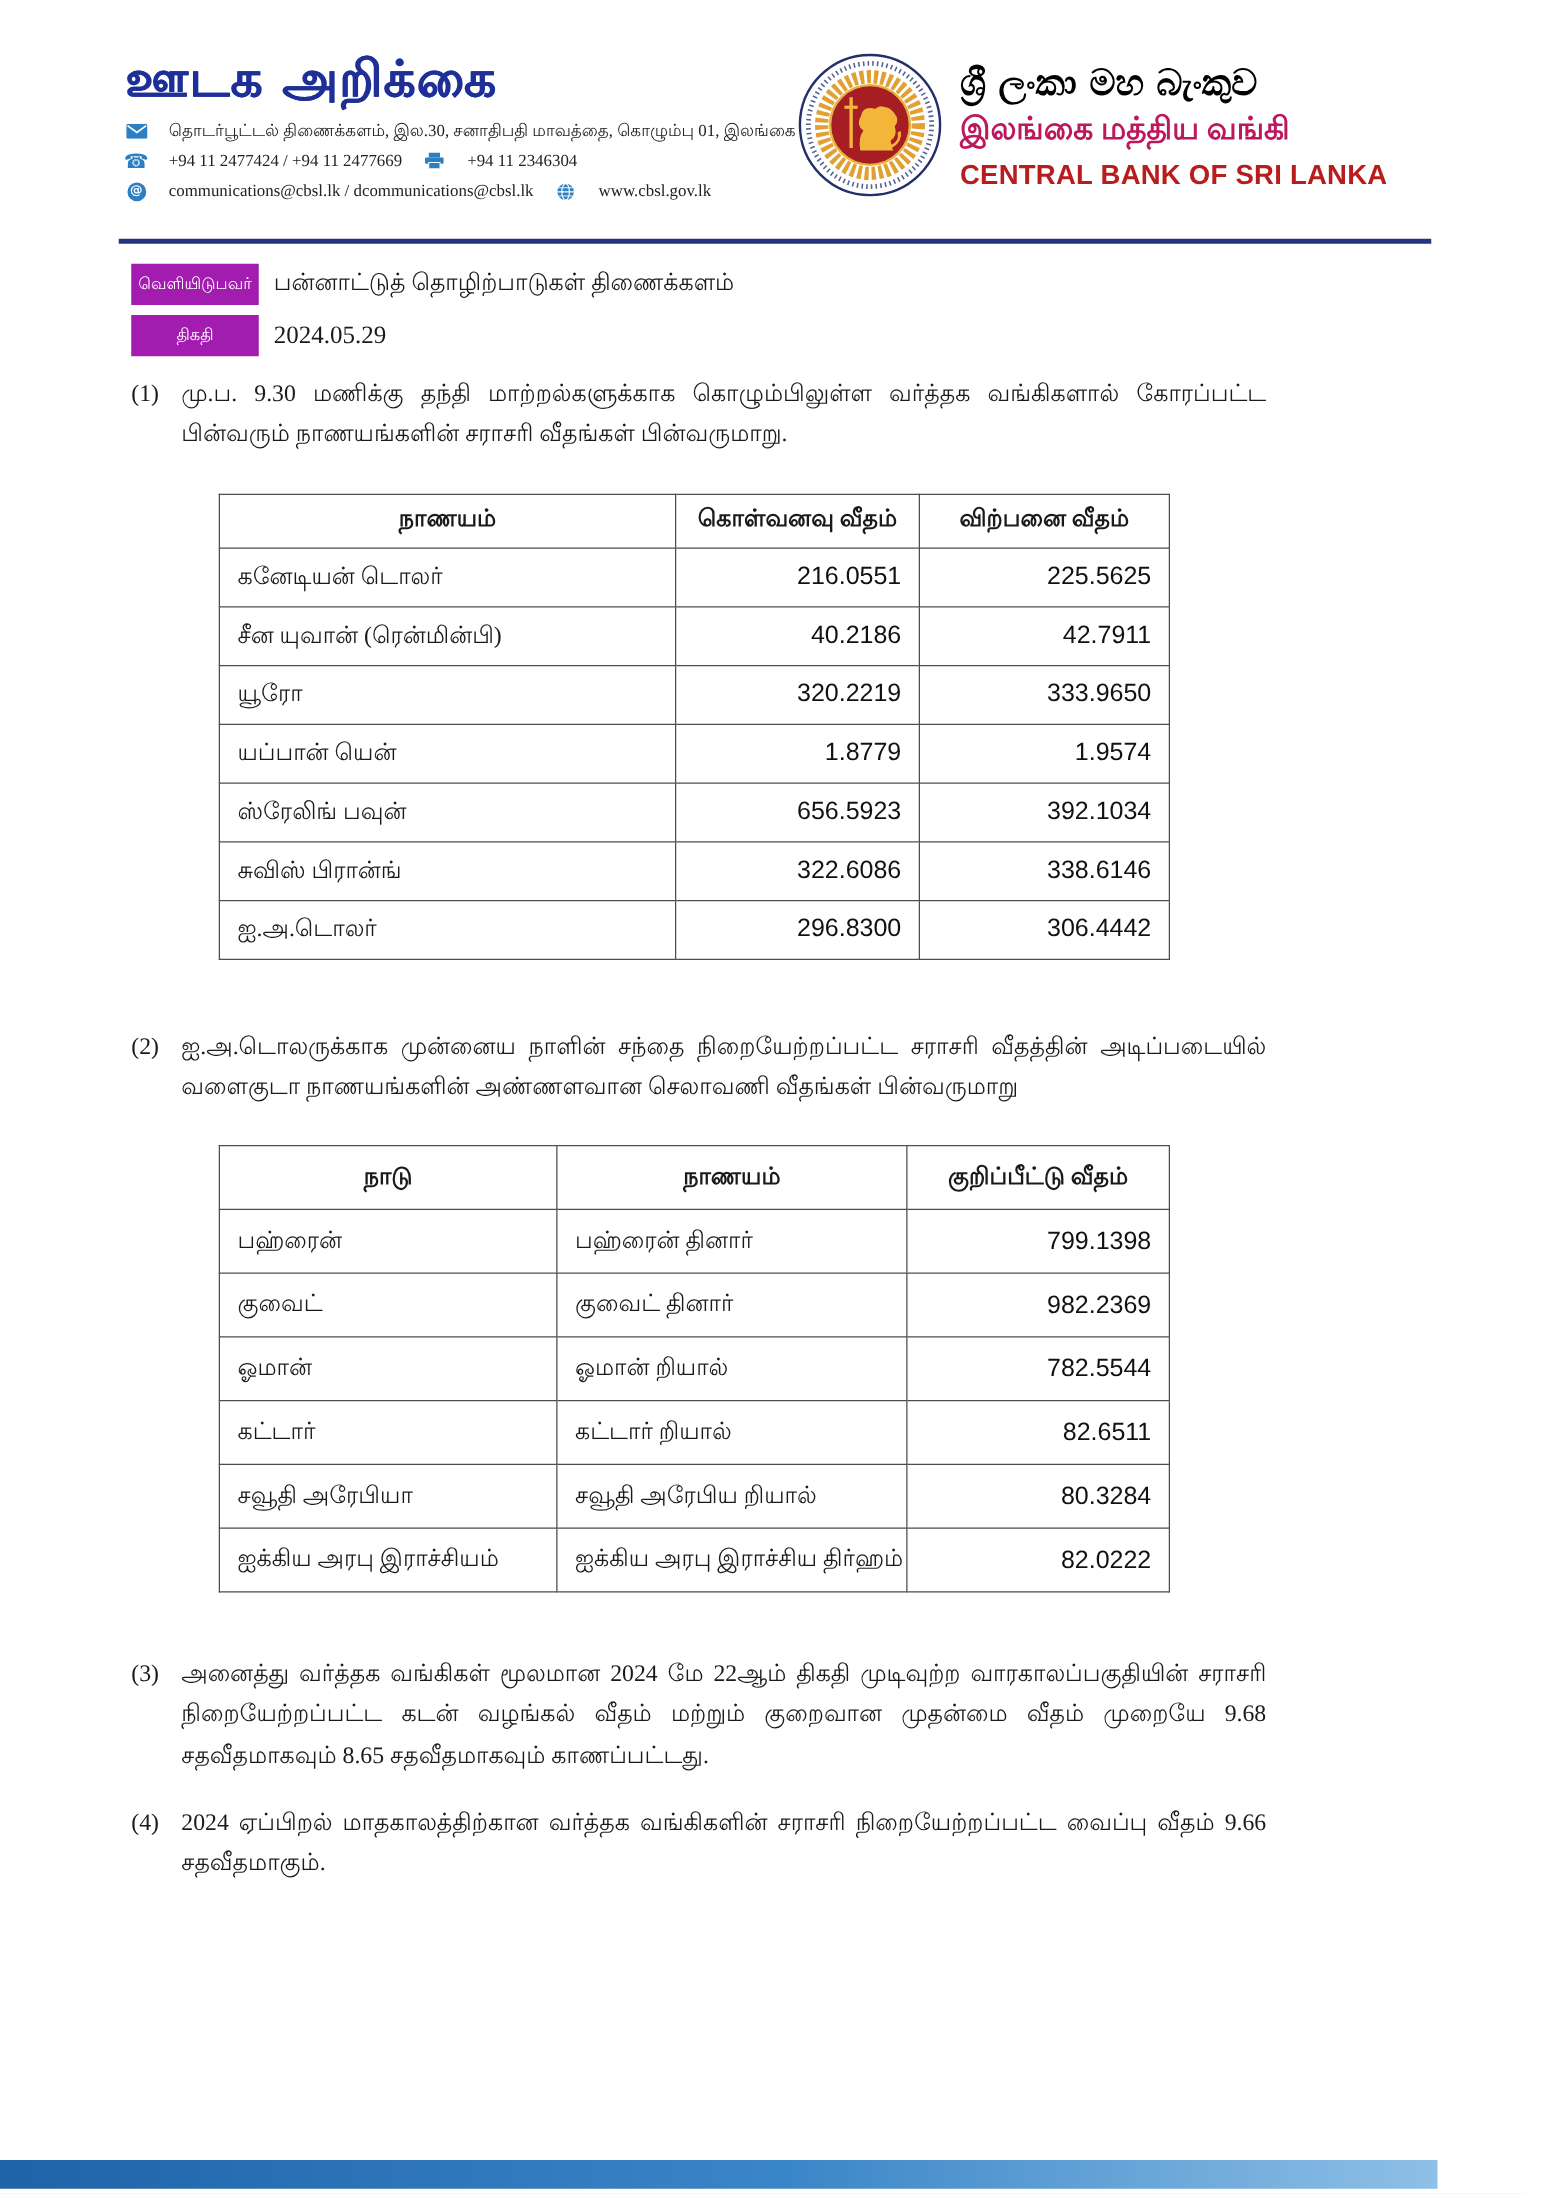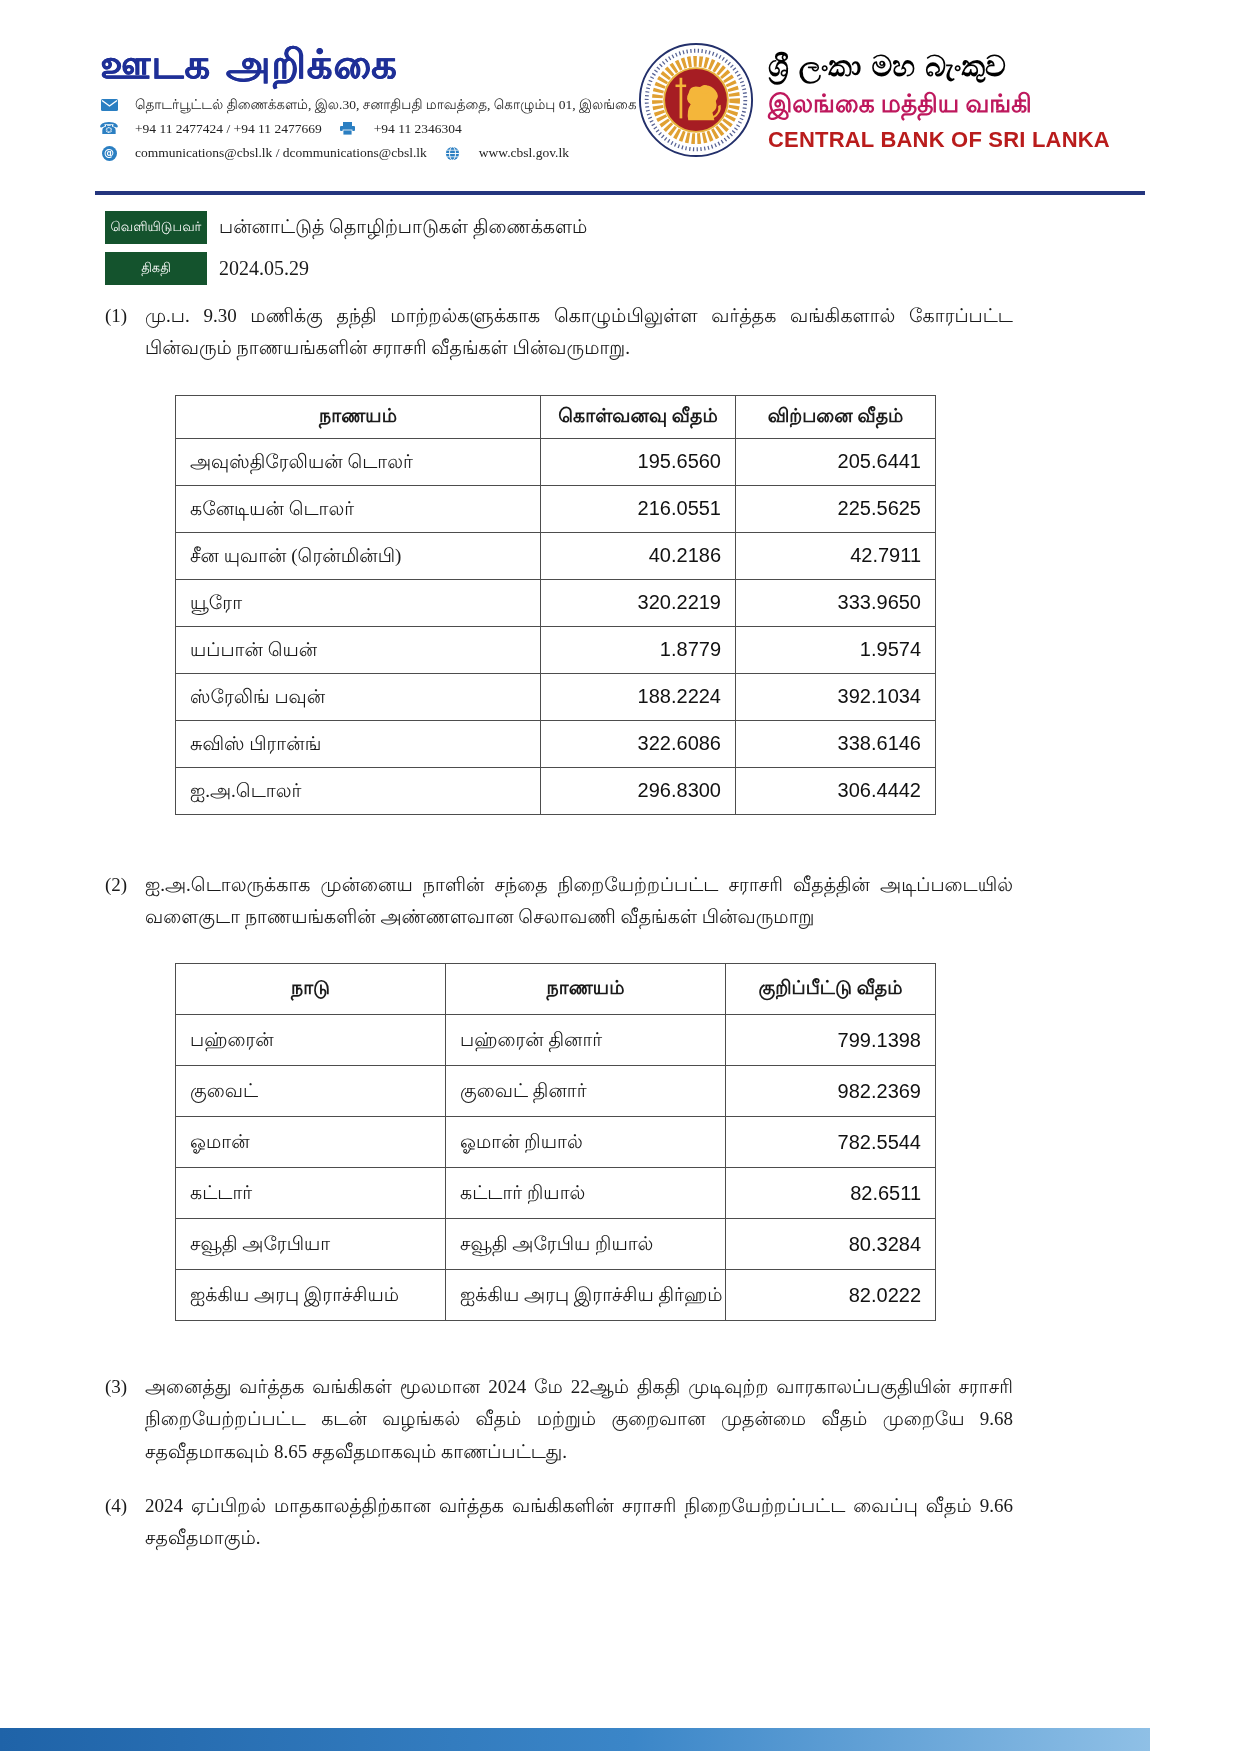--- a/index.html
+++ b/index.html
@@ -31,21 +31,21 @@
   .bank-sinhala { font-family:"DejaVu Sans", sans-serif; font-weight:bold; font-size:29px; line-height:1.2; color:#000; }
   .bank-tamil   { font-family:"Liberation Serif", serif; font-weight:bold; font-size:25px; line-height:1.3; margin-top:4px; color:#be185d; }
   .bank-english { font-family:"Liberation Sans", sans-serif; font-weight:bold; font-size:22px; letter-spacing:0.2px; margin-top:6px; color:#b91c1c; }
 
   .divider { position:absolute; top:191px; left:95px; width:1050px; height:4px; background:#24357e; }
 
   
   .meta { position:absolute; top:211px; left:105px; width:1040px; }
   .meta-row { display:flex; align-items:center; margin-bottom:8px; }
   .meta-label {
-    width:102px; height:33px; background:#14532d; color:#fff; flex:none;
+    width:102px; height:33px; background:#a21caf; color:#fff; flex:none;
     display:flex; align-items:center; justify-content:center;
     font-size:13px; font-family:"Liberation Serif", serif;
   }
   .meta-value { margin-left:12px; font-size:19px; }
   .meta-value.date { font-family:"Liberation Serif", serif; font-size:20px; }
 
   
   .body-flow { position:absolute; top:300px; left:105px; width:1040px; }
   .para { display:flex; }
   .pnum { width:40px; flex:none; font-size:19px; line-height:1.7; }
@@ -173,25 +173,20 @@
           </colgroup>
         <thead>
             <tr>
               <th>நாணயம்</th>
               <th>கொள்வனவு  வீதம்</th>
               <th>விற்பனை  வீதம்</th>
             </tr>
           </thead>
         <tbody>
             <tr>
-              <td class="txt">அவுஸ்திரேலியன்  டொலர்</td>
-              <td class="num">195.6560</td>
-              <td class="num">205.6441</td>
-            </tr>
-            <tr>
               <td class="txt">கனேடியன்  டொலர்</td>
               <td class="num">216.0551</td>
               <td class="num">225.5625</td>
             </tr>
             <tr>
               <td class="txt">சீன  யுவான்  (ரென்மின்பி)</td>
               <td class="num">40.2186</td>
               <td class="num">42.7911</td>
             </tr>
             <tr>
@@ -199,21 +194,21 @@
               <td class="num">320.2219</td>
               <td class="num">333.9650</td>
             </tr>
             <tr>
               <td class="txt">யப்பான்  யென்</td>
               <td class="num">1.8779</td>
               <td class="num">1.9574</td>
             </tr>
             <tr>
               <td class="txt">ஸ்ரேலிங்  பவுன்</td>
-              <td class="num">188.2224</td>
+              <td class="num">656.5923</td>
               <td class="num">392.1034</td>
             </tr>
             <tr>
               <td class="txt">சுவிஸ்  பிரான்ங்</td>
               <td class="num">322.6086</td>
               <td class="num">338.6146</td>
             </tr>
             <tr>
               <td class="txt">ஐ.அ.டொலர்</td>
               <td class="num">296.8300</td>

